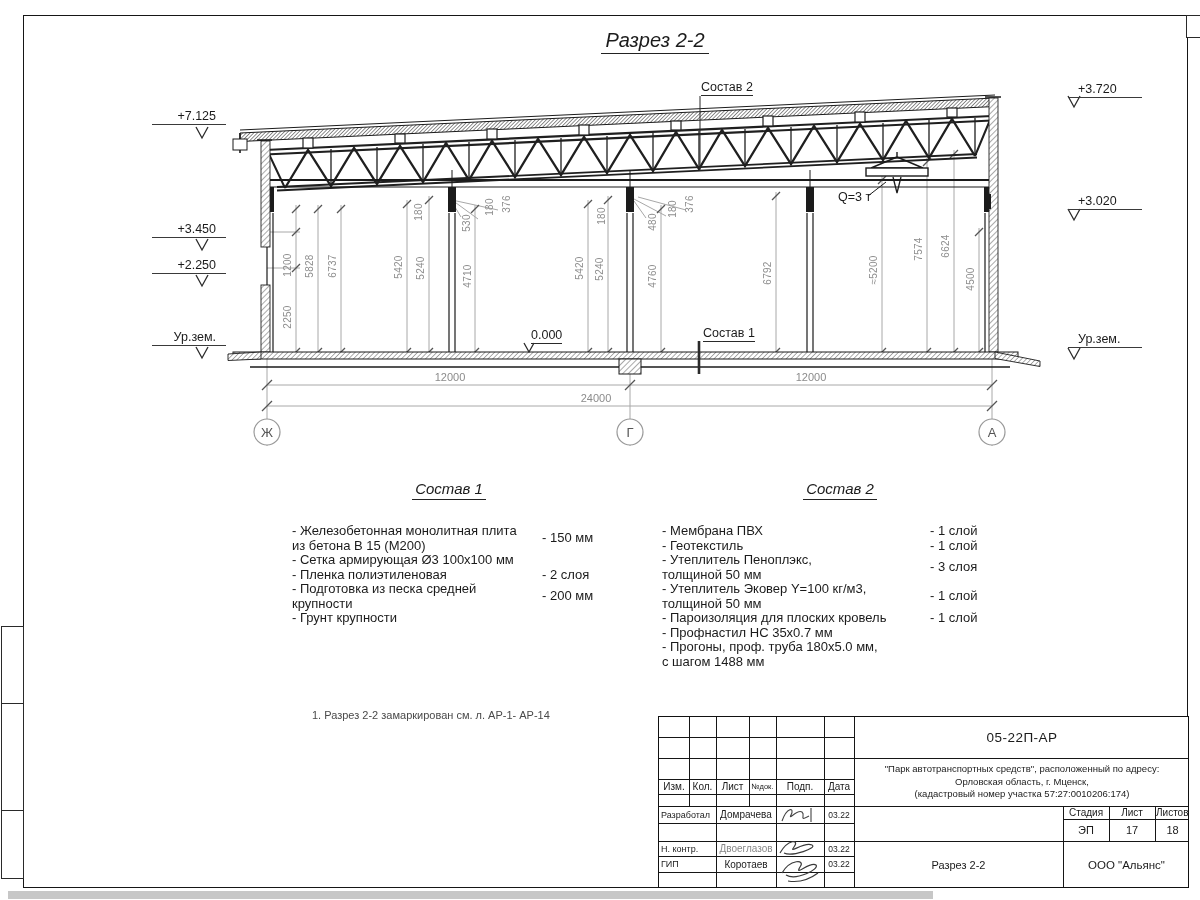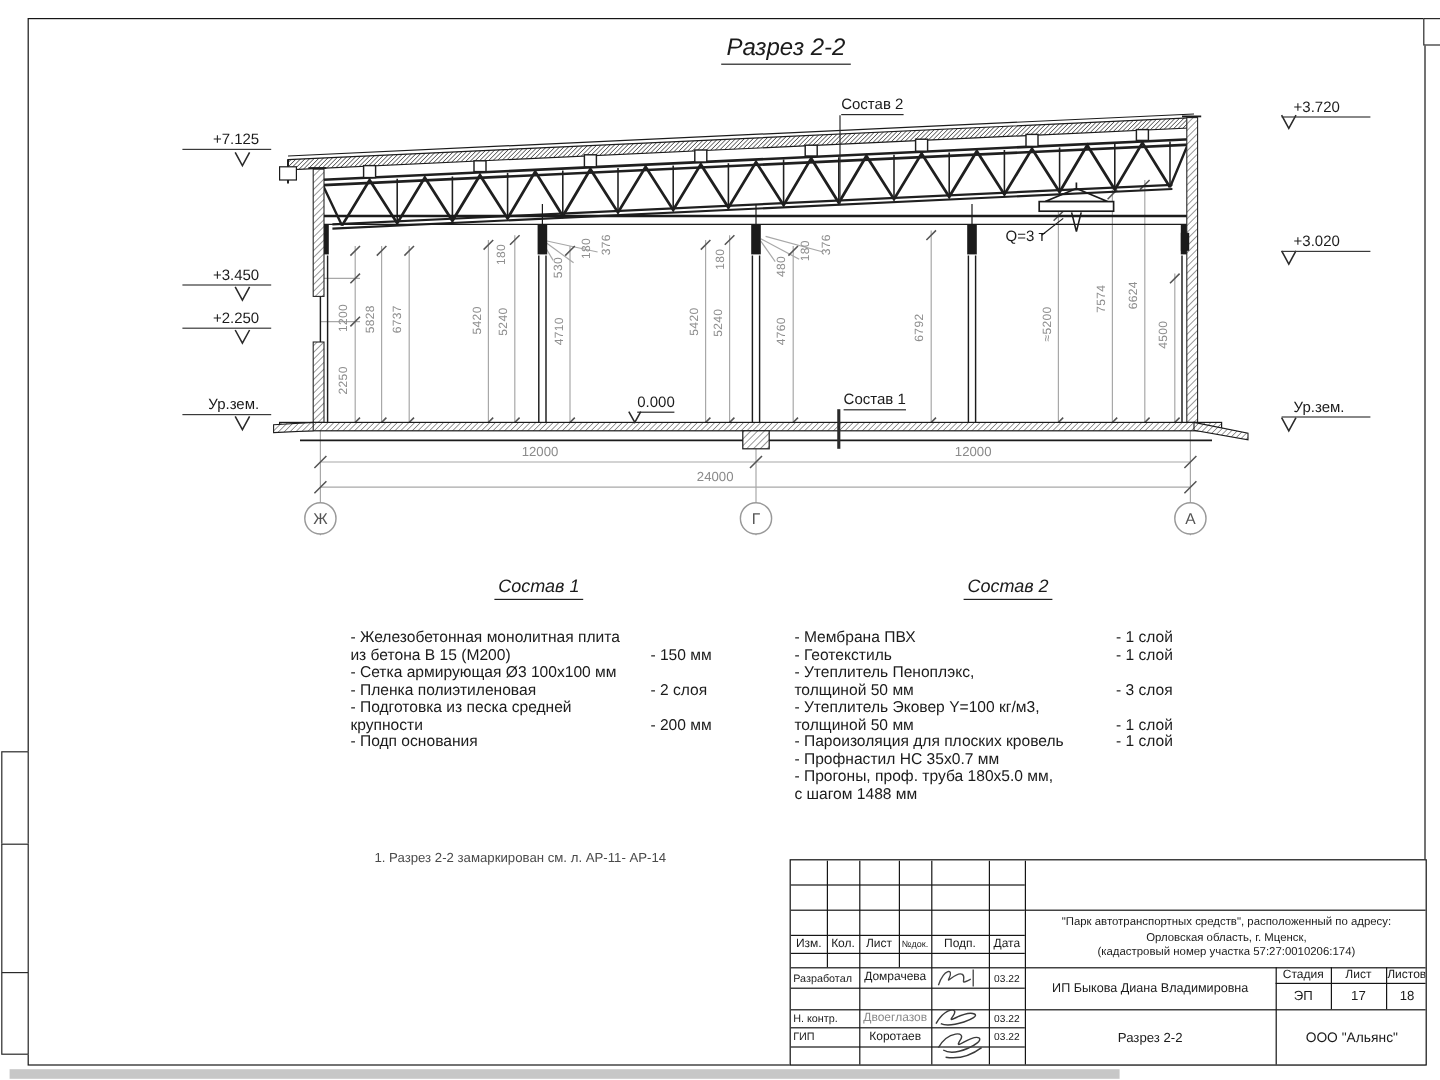--- a/index.html
+++ b/index.html
@@ -15,21 +15,21 @@
   .elev{position:absolute;font-size:12.5px;border-bottom:1.1px solid #3a3a3a;padding-bottom:1px;white-space:nowrap}
   .elev.r{text-align:left;padding-left:10px}
   .elev.l{text-align:right;padding-right:10px}
   .dimv{position:absolute;font-size:10px;color:#8e8e8e;white-space:nowrap;
         transform:translate(-50%,-50%) rotate(-90deg);letter-spacing:.3px}
   .dimh{position:absolute;font-size:11px;color:#8b8b8b;text-align:center;white-space:nowrap}
   .axis{position:absolute;width:26px;text-align:center;font-size:13px;color:#555}
   .lh{position:absolute;font-size:15px;font-style:italic;text-align:center}
   .lh span{border-bottom:1.2px solid #222;padding:0 3px 2px}
   .list{position:absolute;font-size:13px;line-height:1.12}
-  .li{display:flex;align-items:flex-end}
+  .li{display:flex;align-items:center}
   .li-t{white-space:pre-line;flex:none;width:var(--tw)}
   .li-q{flex:none;white-space:nowrap}
   .note{position:absolute;font-size:11px;color:#4a4a4a;white-space:nowrap}
   .tb{position:absolute;left:658px;top:716px;width:531px;height:172px;border:1.7px solid #111;
       box-sizing:border-box;overflow:hidden;background:#fff}
   .tl{position:absolute;background:#161616}
   .tlh{height:1.2px}.tlv{width:1.2px}
   .cell{position:absolute;display:flex;align-items:center;justify-content:center;
         text-align:center;overflow:hidden}
   .cell.left{justify-content:flex-start;text-align:left}
@@ -270,21 +270,21 @@
         <span class="li-q">-  2 слоя</span>
       </div>
 
       <div class="li">
         <span class="li-t">- Подготовка из песка средней
   крупности</span>
         <span class="li-q">- 200 мм</span>
       </div>
 
       <div class="li">
-        <span class="li-t">- Подп основания</span>
+        <span class="li-t">- Грунт крупности</span>
         <span class="li-q"></span>
       </div>
     </div>
   <div class="list" style="left:662px;top:524px;width:322px;--tw:268px">
 
       <div class="li">
         <span class="li-t">- Мембрана ПВХ</span>
         <span class="li-q">- 1 слой</span>
       </div>
 
@@ -316,21 +316,21 @@
       </div>
 
       <div class="li">
         <span class="li-t">- Прогоны, проф. труба 180х5.0 мм,
   с шагом 1488 мм</span>
         <span class="li-q"></span>
       </div>
 
     </div>
 
-  <div class="note" style="left:312px;top:709px">1. Разрез 2-2 замаркирован см. л. АР-11- АР-14</div>
+  <div class="note" style="left:312px;top:709px">1. Разрез 2-2 замаркирован см. л. АР-1- АР-14</div>
 
   <div class="tb">
 
     <div class="tl tlh" style="left:0;top:20px;width:195px"></div>
     <div class="tl tlh" style="left:0;top:41px;width:195px"></div>
     <div class="tl tlh" style="left:0;top:62px;width:195px"></div>
     <div class="tl tlh" style="left:0;top:77px;width:195px"></div>
     <div class="tl tlh" style="left:0;top:89px;width:195px"></div>
     <div class="tl tlh" style="left:0;top:106px;width:195px"></div>
     <div class="tl tlh" style="left:0;top:124px;width:195px"></div>
@@ -367,24 +367,24 @@
     <div class="cell" style="left:57px;top:139px;width:60px;height:16px;font-size:10px">Коротаев</div>
     <div class="cell" style="left:165px;top:139px;width:30px;height:16px;font-size:8.5px">03.22</div>
 
     <svg class="abs" style="left:119px;top:88px" width="44" height="20">
       <path d="M4,16 C9,2 17,2 13,10 C10,16 19,4 24,7 C28,10 20,17 31,11 M33,3 V17" stroke="#444" stroke-width="1.1" fill="none"></path>
     </svg>
     <svg class="abs" style="left:115px;top:120px" width="48" height="52">
       <path d="M6,16 C14,2 26,2 20,10 C14,18 30,4 38,8 C44,11 18,20 10,16 M8,36 C16,22 32,22 26,30 C20,40 36,24 42,28 C46,32 22,44 12,38 M14,44 C26,46 36,42 44,36" stroke="#3a3a3a" stroke-width="1.2" fill="none"></path>
     </svg>
 
+    <div class="cell" style="left:195px;top:0;width:336px;height:41px;font-size:13.5px;letter-spacing:.5px">05-22П-АР</div>
     <div class="cell pre" style="left:195px;top:41px;width:336px;height:48px;font-size:9.5px;line-height:1.3">"Парк автотранспортных средств",  расположенный по адресу:
 Орловская область, г. Мценск,
 (кадастровый номер участка 57:27:0010206:174)</div>
-    <div class="cell" style="left:195px;top:89px;width:209px;height:35px;font-size:10.5px">ИП Быкова Диана Владимировна</div>
     <div class="cell" style="left:195px;top:124px;width:209px;height:48px;font-size:11px">Разрез 2-2</div>
     <div class="cell" style="left:404px;top:124px;width:127px;height:48px;font-size:11.5px">ООО "Альянс"</div>
     <div class="cell" style="left:404px;top:89px;width:46px;height:13px;font-size:10px">Стадия</div>
     <div class="cell" style="left:450px;top:89px;width:46px;height:13px;font-size:10px">Лист</div>
     <div class="cell left" style="left:497px;top:89px;width:34px;height:13px;font-size:10px">Листов</div>
     <div class="cell" style="left:404px;top:102px;width:46px;height:22px;font-size:11px">ЭП</div>
     <div class="cell" style="left:450px;top:102px;width:46px;height:22px;font-size:11px">17</div>
     <div class="cell" style="left:496px;top:102px;width:35px;height:22px;font-size:11px">18</div>
   </div>
 

